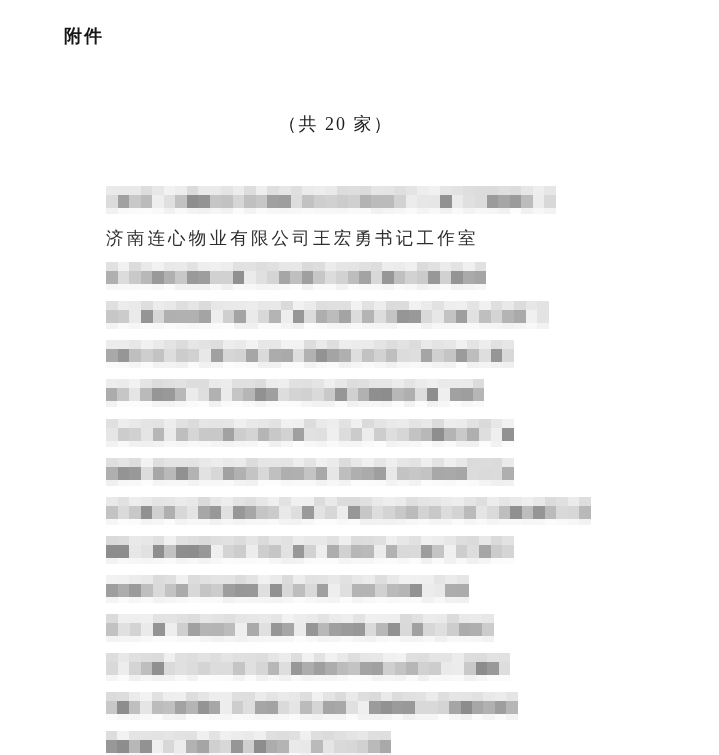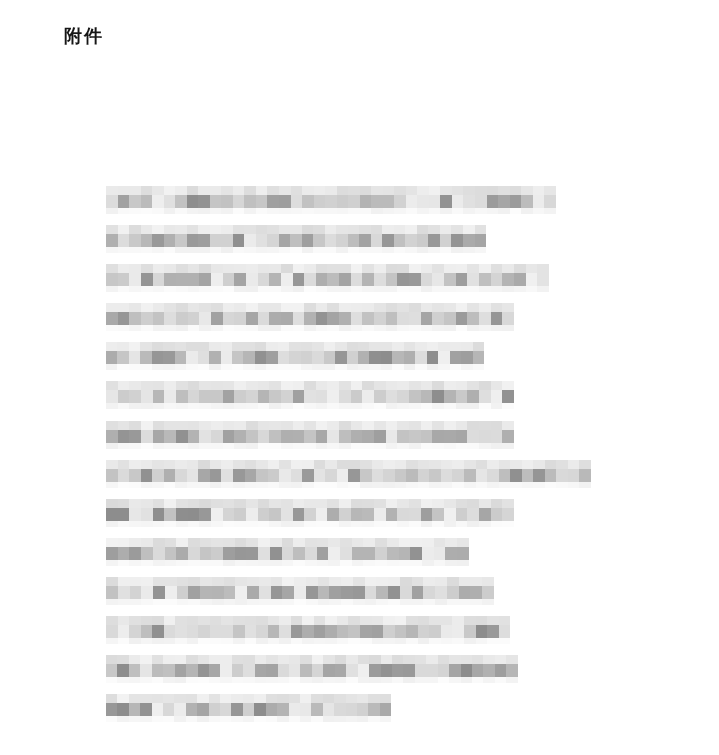--- a/index.html
+++ b/index.html
@@ -80,20 +80,21 @@
     white-space: nowrap;
   }
 </style>
 </head>
 <body>
 
 <div class="page">
   <div class="attachment">附件</div>
 
   <div class="header">
+    <div class="subtitle">（共 20 家）</div>
   </div>
 
   <div class="list" id="studio-list">
       <div class="row-slot">
         <div class="band" style="width: 450px;">
           <div class="mcol">
             <div class="mc-top" style="background: rgb(234, 234, 234);"></div>
             <div class="mc-mid" style="background: rgb(220, 220, 220);"></div>
             <div class="mc-bot" style="background: rgb(241, 241, 241);"></div>
           </div>
@@ -282,20 +283,21 @@
             <div class="mc-mid" style="background: rgb(236, 236, 236);"></div>
             <div class="mc-bot" style="background: rgb(247, 247, 247);"></div>
           </div>
           <div class="mcol">
             <div class="mc-top" style="background: rgb(230, 230, 230);"></div>
             <div class="mc-mid" style="background: rgb(216, 216, 216);"></div>
             <div class="mc-bot" style="background: rgb(243, 243, 243);"></div>
           </div>
         </div>
       </div>
+      <div class="row-slot"><span class="entry-text">济南连心物业有限公司王宏勇书记工作室</span></div>
       <div class="row-slot">
         <div class="band" style="width: 380px;">
           <div class="mcol">
             <div class="mc-top" style="background: rgb(225, 225, 225);"></div>
             <div class="mc-mid" style="background: rgb(176, 176, 176);"></div>
             <div class="mc-bot" style="background: rgb(246, 246, 246);"></div>
           </div>
           <div class="mcol">
             <div class="mc-top" style="background: rgb(241, 241, 241);"></div>
             <div class="mc-mid" style="background: rgb(220, 220, 220);"></div>

